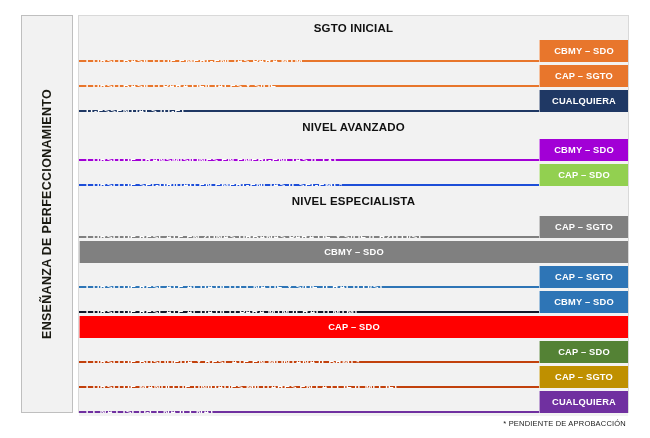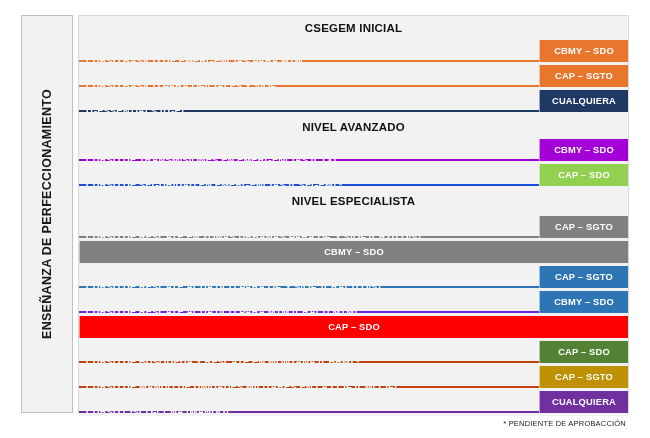--- a/index.html
+++ b/index.html
@@ -133,21 +133,21 @@
 
 <div id="root">
 
   <div class="side-box">
     <span class="vtext">ENSEÑANZA DE PERFECCIONAMIENTO</span>
   </div>
 
   <div class="table-wrap">
     <div class="rows" id="rows-container">
         <div class="row header">
-          <span class="htext">CSEGEM INICIAL</span>
+          <span class="htext">SGTO INICIAL</span>
         </div>
         <div class="row course">
           <div class="cell-name" style="background: rgb(232, 118, 44); color: rgb(255, 255, 255);">CURSO BÁSICO DE EMERGENCIAS PARA MTM</div>
           <div class="cell-rank" style="background: rgb(232, 118, 44); color: rgb(255, 255, 255);">CBMY – SDO</div>
         </div>
         <div class="spacer"></div>
         <div class="row course">
           <div class="cell-name" style="background: rgb(232, 118, 44); color: rgb(255, 255, 255);">CURSO BÁSICO PARA OFICIALES Y S/OF.</div>
           <div class="cell-rank" style="background: rgb(232, 118, 44); color: rgb(255, 255, 255);">CAP – SGTO</div>
         </div>
@@ -177,45 +177,45 @@
         <div class="row course">
           <div class="cell-name" style="background: rgb(128, 128, 128); color: rgb(255, 255, 255);">CURSO DE RESCATE EN ZONAS URBANAS PARA OF. Y S/OF (CRZU O/S)</div>
           <div class="cell-rank" style="background: rgb(128, 128, 128); color: rgb(255, 255, 255);">CAP – SGTO</div>
         </div>
         <div class="spacer"></div>
         <div class="row course">
           <div class="cell-rank" style="background: rgb(128, 128, 128); color: rgb(255, 255, 255);">CBMY – SDO</div>
         </div>
         <div class="spacer"></div>
         <div class="row course">
-          <div class="cell-name" style="background: rgb(46, 117, 182); color: rgb(255, 255, 255);">CURSO DE RESCATE ACUÁTICO PARA OF. Y S/OF. (CRACU O/S)</div>
+          <div class="cell-name" style="background: rgb(46, 117, 182); color: rgb(255, 255, 255);">CURSO DE RESCATE ACUÁTICO CCNA OF. Y S/OF. (CRACU O/S)</div>
           <div class="cell-rank" style="background: rgb(46, 117, 182); color: rgb(255, 255, 255);">CAP – SGTO</div>
         </div>
         <div class="spacer"></div>
         <div class="row course">
-          <div class="cell-name" style="background: #6d28d9; color: rgb(255, 255, 255);">CURSO DE RESCATE ACUÁTICO PARA MTM (CRACU  MTM)</div>
+          <div class="cell-name" style="background: #0f172a; color: rgb(255, 255, 255);">CURSO DE RESCATE ACUÁTICO PARA MTM (CRACU  MTM)</div>
           <div class="cell-rank" style="background: rgb(46, 117, 182); color: rgb(255, 255, 255);">CBMY – SDO</div>
         </div>
         <div class="spacer"></div>
         <div class="row course">
           <div class="cell-rank" style="background: rgb(255, 0, 0); color: rgb(255, 255, 255);">CAP – SDO</div>
         </div>
         <div class="spacer"></div>
         <div class="row course">
           <div class="cell-name" style="background: #c2410c; color: rgb(255, 255, 255);">CURSO DE BÚSQUEDA Y RESCATE EN MONTAÑA (CBRM) *</div>
           <div class="cell-rank" style="background: rgb(84, 130, 53); color: rgb(255, 255, 255);">CAP – SDO</div>
         </div>
         <div class="spacer"></div>
         <div class="row course">
           <div class="cell-name" style="background: #c2410c; color: rgb(255, 255, 255);">CURSO DE MANDO DE UNIDADES MILITARES EN LA LCIF (CMLCIF)</div>
           <div class="cell-rank" style="background: rgb(191, 144, 0); color: rgb(255, 255, 255);">CAP – SGTO</div>
         </div>
         <div class="spacer"></div>
         <div class="row course">
-          <div class="cell-name" style="background: rgb(112, 48, 160); color: rgb(255, 255, 255);">CURSO CISCO-CCNA (MANDO)</div>
+          <div class="cell-name" style="background: rgb(112, 48, 160); color: rgb(255, 255, 255);">CCNA CISCO-CCNA (CCNA)</div>
           <div class="cell-rank" style="background: rgb(112, 48, 160); color: rgb(255, 255, 255);">CUALQUIERA</div>
         </div>
         <div class="spacer"></div>
       </div>
   </div>
 
   <div class="footnote">* PENDIENTE DE APROBACCIÓN</div>
 
 </div>
 

